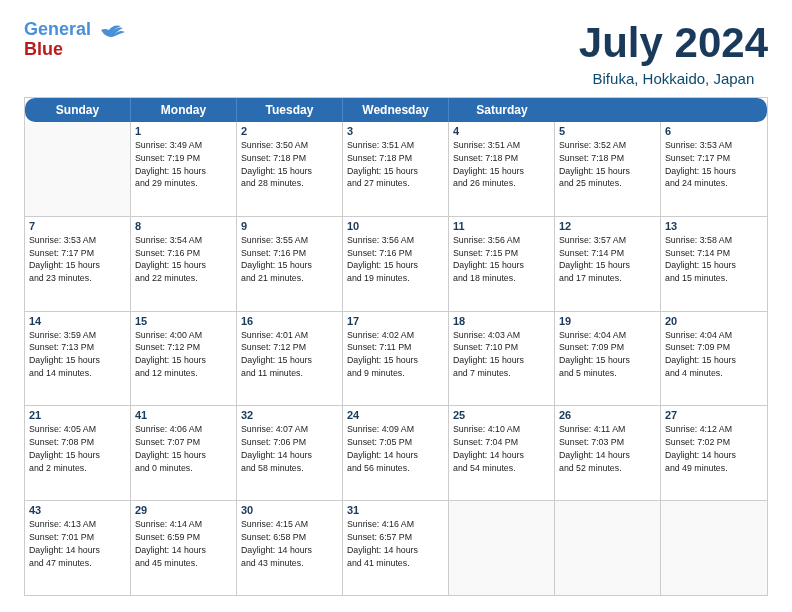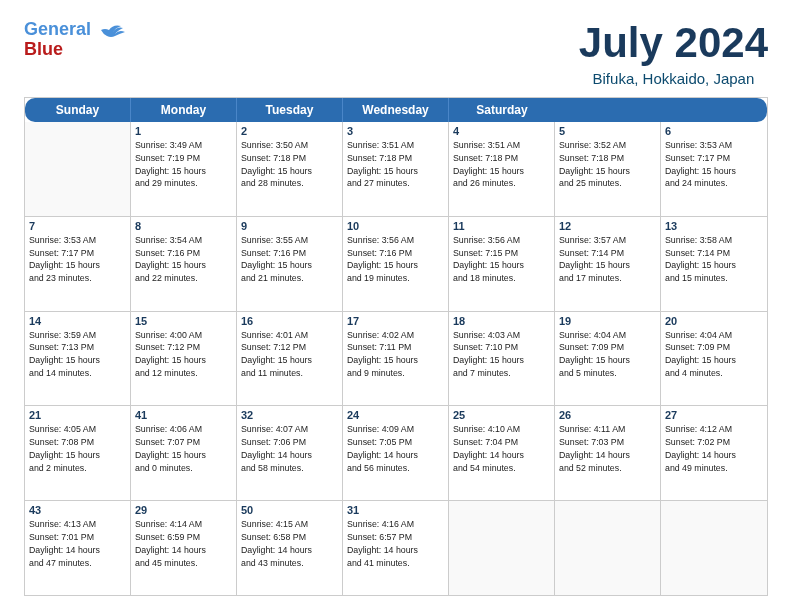--- a/index.html
+++ b/index.html
@@ -266,21 +266,21 @@
         <div class="cal-row">
           <div class="cal-cell">
             <span class="day-num">43</span>
             <div class="day-info">Sunrise: 4:13 AM<br>Sunset: 7:01 PM<br>Daylight: 14 hours<br>and 47 minutes.</div>
           </div>
           <div class="cal-cell">
             <span class="day-num">29</span>
             <div class="day-info">Sunrise: 4:14 AM<br>Sunset: 6:59 PM<br>Daylight: 14 hours<br>and 45 minutes.</div>
           </div>
           <div class="cal-cell">
-            <span class="day-num">50</span>
+            <span class="day-num">30</span>
             <div class="day-info">Sunrise: 4:15 AM<br>Sunset: 6:58 PM<br>Daylight: 14 hours<br>and 43 minutes.</div>
           </div>
           <div class="cal-cell">
             <span class="day-num">31</span>
             <div class="day-info">Sunrise: 4:16 AM<br>Sunset: 6:57 PM<br>Daylight: 14 hours<br>and 41 minutes.</div>
           </div>
           <div class="cal-cell empty"></div>
           <div class="cal-cell empty"></div>
           <div class="cal-cell empty"></div>
         </div>

